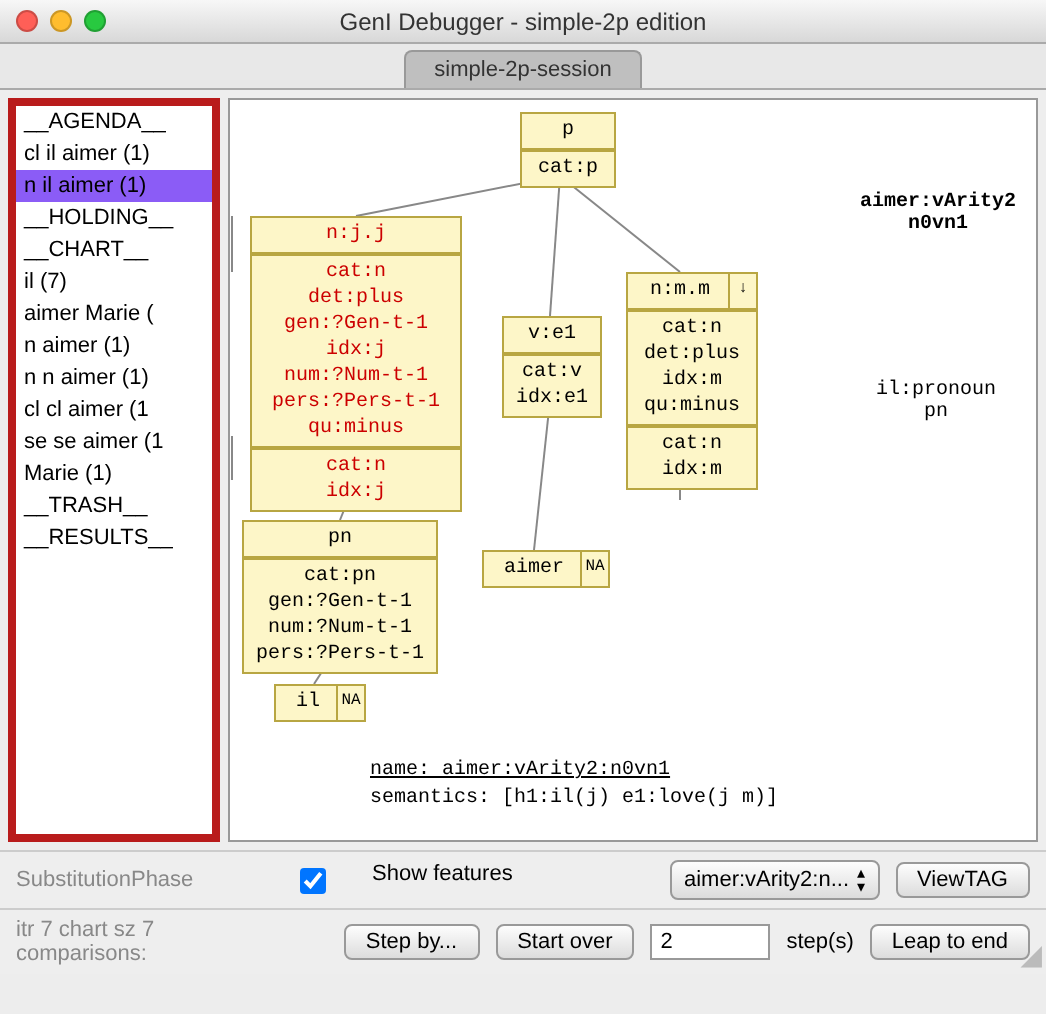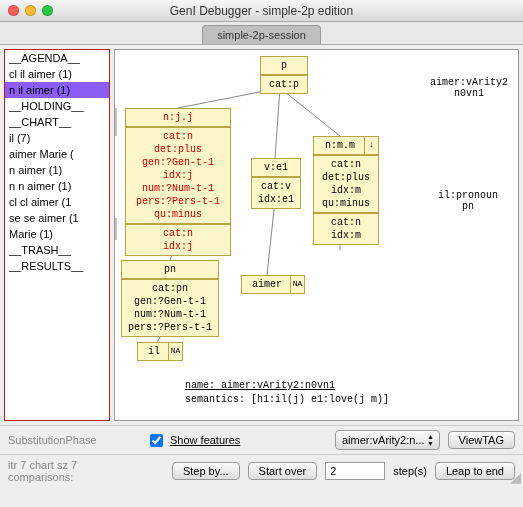--- a/index.html
+++ b/index.html
@@ -6,34 +6,34 @@
   body { margin: 0; font-family: "Lucida Grande", Helvetica, Arial, sans-serif; font-size: 11px; background: #ededed; width: 523px; }
   .titlebar { height: 22px; background: linear-gradient(#f7f7f7,#d8d8d8); border-bottom:1px solid #aaa; display:flex; align-items:center; padding-left:8px; position:relative; }
   .traffic { display:flex; gap:6px; }
   .tl { width:11px; height:11px; border-radius:50%; border:1px solid rgba(0,0,0,.2); }
   .tl.red{background:#ff5f57}.tl.yel{background:#ffbd2e}.tl.grn{background:#28c940}
   .title { position:absolute; left:0; right:0; text-align:center; color:#333; font-size:12px; pointer-events:none;}
   .tabbar { display:flex; justify-content:center; gap:0; border-bottom:1px solid #aaa; background:#e8e8e8; padding-top:3px;}
   .tab { padding:3px 14px; border:1px solid #999; border-bottom:none; background:#dcdcdc; border-radius:4px 4px 0 0; font-size:11px; color:#555; cursor:pointer;}
   .tab.active { background:#bfbfbf; color:#333;}
   .main { display:flex; height:380px; background:#eee;}
-  .sidebar { width:106px; flex:0 0 106px; border:1px solid #b91c1c; margin:4px 2px 4px 4px; background:#fff; overflow:hidden;}
+  .sidebar { width:106px; flex:0 0 106px; border:4px solid #b91c1c; margin:4px 2px 4px 4px; background:#fff; overflow:hidden;}
   .sidebar div { padding:2px 4px; white-space:nowrap; overflow:hidden; font-size:11px; cursor:pointer;}
   .sidebar div.sel { background:#8b5cf6;}
   .canvas { flex:1; background:#fff; border:1px solid #999; margin:4px 4px 4px 2px; position:relative; overflow:hidden; font-family:"Courier New",monospace;}
   .canvas svg { position:absolute; top:0; left:0; }
   .node { position:absolute; }
   .box { background:#fdf6c8; border:1px solid #b8a642; text-align:center; font-size:10px; line-height:1.3; padding:2px 4px; }
   .stack > .box:not(:first-child){border-top:1px solid #b8a642;}
   .red { color:#cc0000; }
   .corner { position:absolute; top:0; right:0; width:14px; border-left:1px solid #b8a642; height:100%; display:flex; align-items:center; justify-content:center; font-size:8px;}
   .txtline{position:absolute; font-size:10px; white-space:nowrap;}
   .optrow { display:flex; align-items:center; gap:8px; padding:4px 8px; border-top:1px solid #ccc; background:#eee; font-size:11px;}
   .optrow .status{ color:#888; width:130px;}
-  .optrow .chk{display:flex;align-items:center;gap:4px;text-decoration:underline;}
+  .optrow .chk{display:flex;align-items:flex-start;gap:20px;}
   .optrow .spacer{flex:1;}
   .macbtn{ background:linear-gradient(#fdfdfd,#dcdcdc); border:1px solid #999; border-radius:4px; padding:2px 10px; font-size:11px; cursor:pointer;}
   .popbtn{ background:linear-gradient(#fdfdfd,#dcdcdc); border:1px solid #999; border-radius:4px; padding:2px 6px; font-size:11px; cursor:pointer; display:flex; align-items:center; gap:4px;}
   .txtfield{ border:1px solid #999; background:#fff; padding:2px 4px; width:60px; font-size:11px;}
   .resize{ position:absolute; right:2px; bottom:2px; color:#bbb; font-size:14px; pointer-events:none;}
 </style>
 </head>
 <body>
 
 <div class="titlebar">
@@ -132,21 +132,21 @@
       </div>
     </div>
 
     <div class="node" style="left:22px; top:292px; width:46px;">
       <div class="box" style="position:relative; padding-right:16px;">
         <span>il</span>
         <span class="corner">NA</span>
       </div>
     </div>
 
-    <div class="txtline" style="right:10px; top:27px; text-align:center; white-space:pre;">aimer:vArity2
+    <div class="txtline" style="right:10px; top:46px; text-align:center; white-space:pre;font-weight:bold;">aimer:vArity2
 n0vn1</div>
     <div class="txtline" style="right:20px; top:140px; text-align:center; white-space:pre;">il:pronoun
 pn</div>
     <svg style="position:absolute; right:50px; top:58px;" width="2" height="28">
         <line x1="1" y1="0" x2="1" y2="28" stroke="#888"></line>
       </svg>
     <svg style="position:absolute; right:50px; top:168px;" width="2" height="22">
         <line x1="1" y1="0" x2="1" y2="22" stroke="#888"></line>
       </svg>
 

